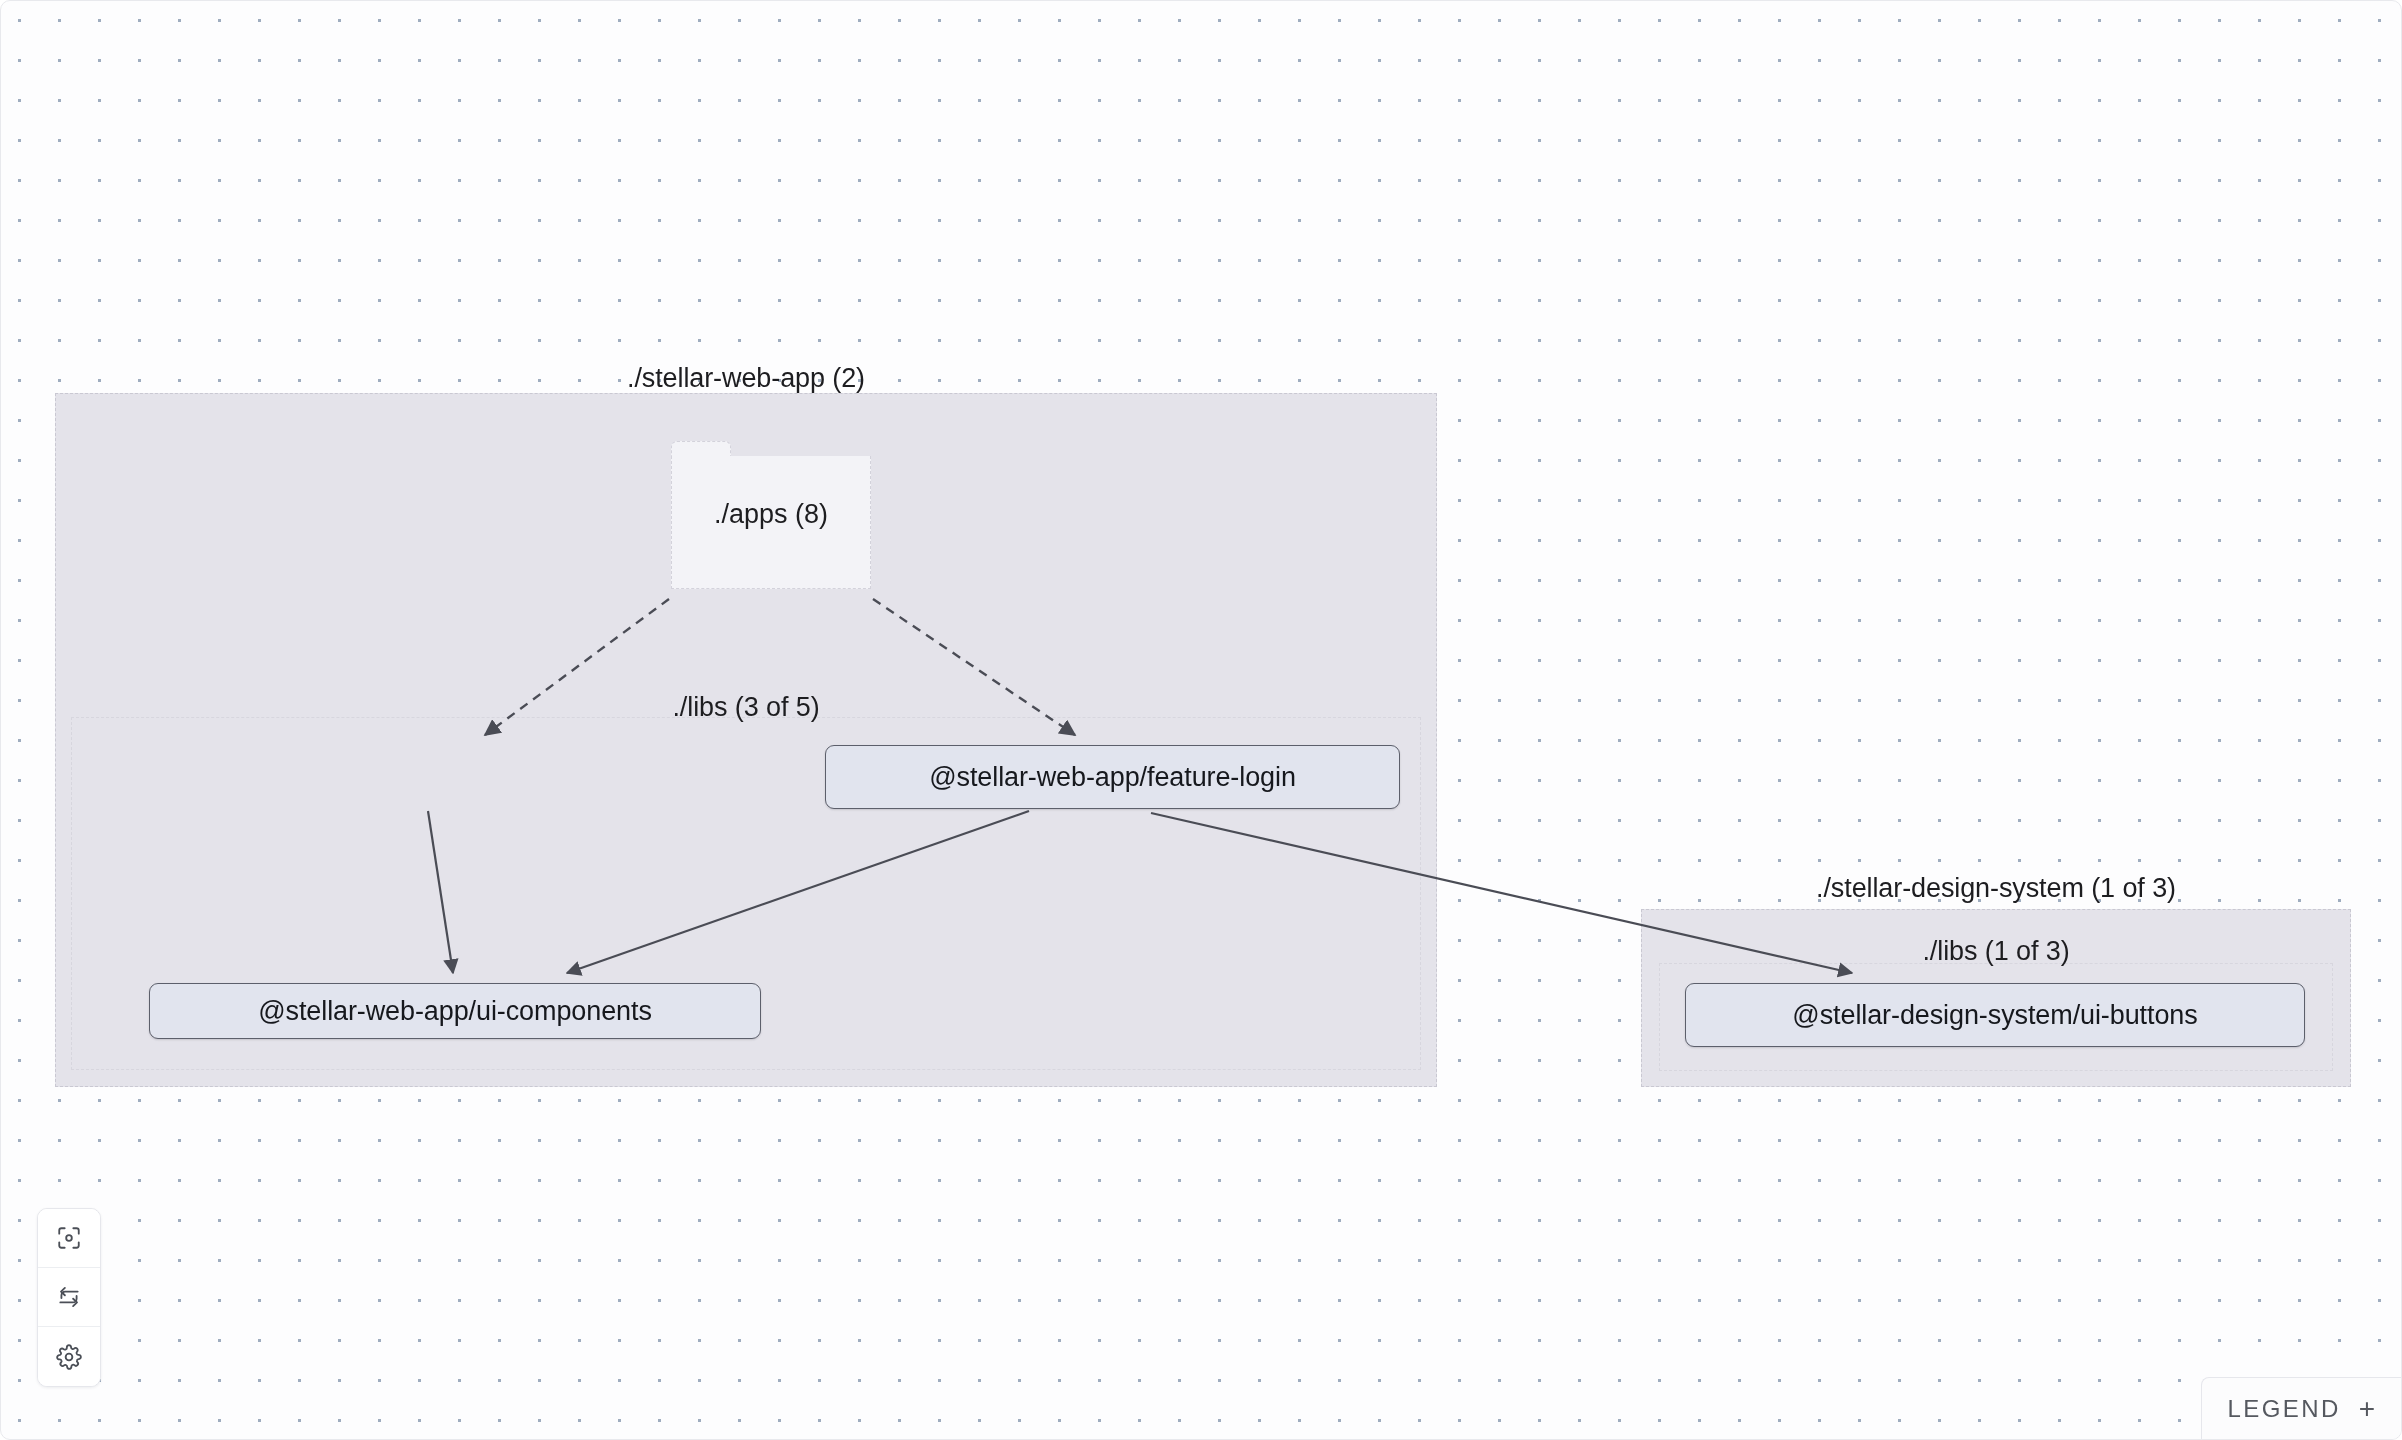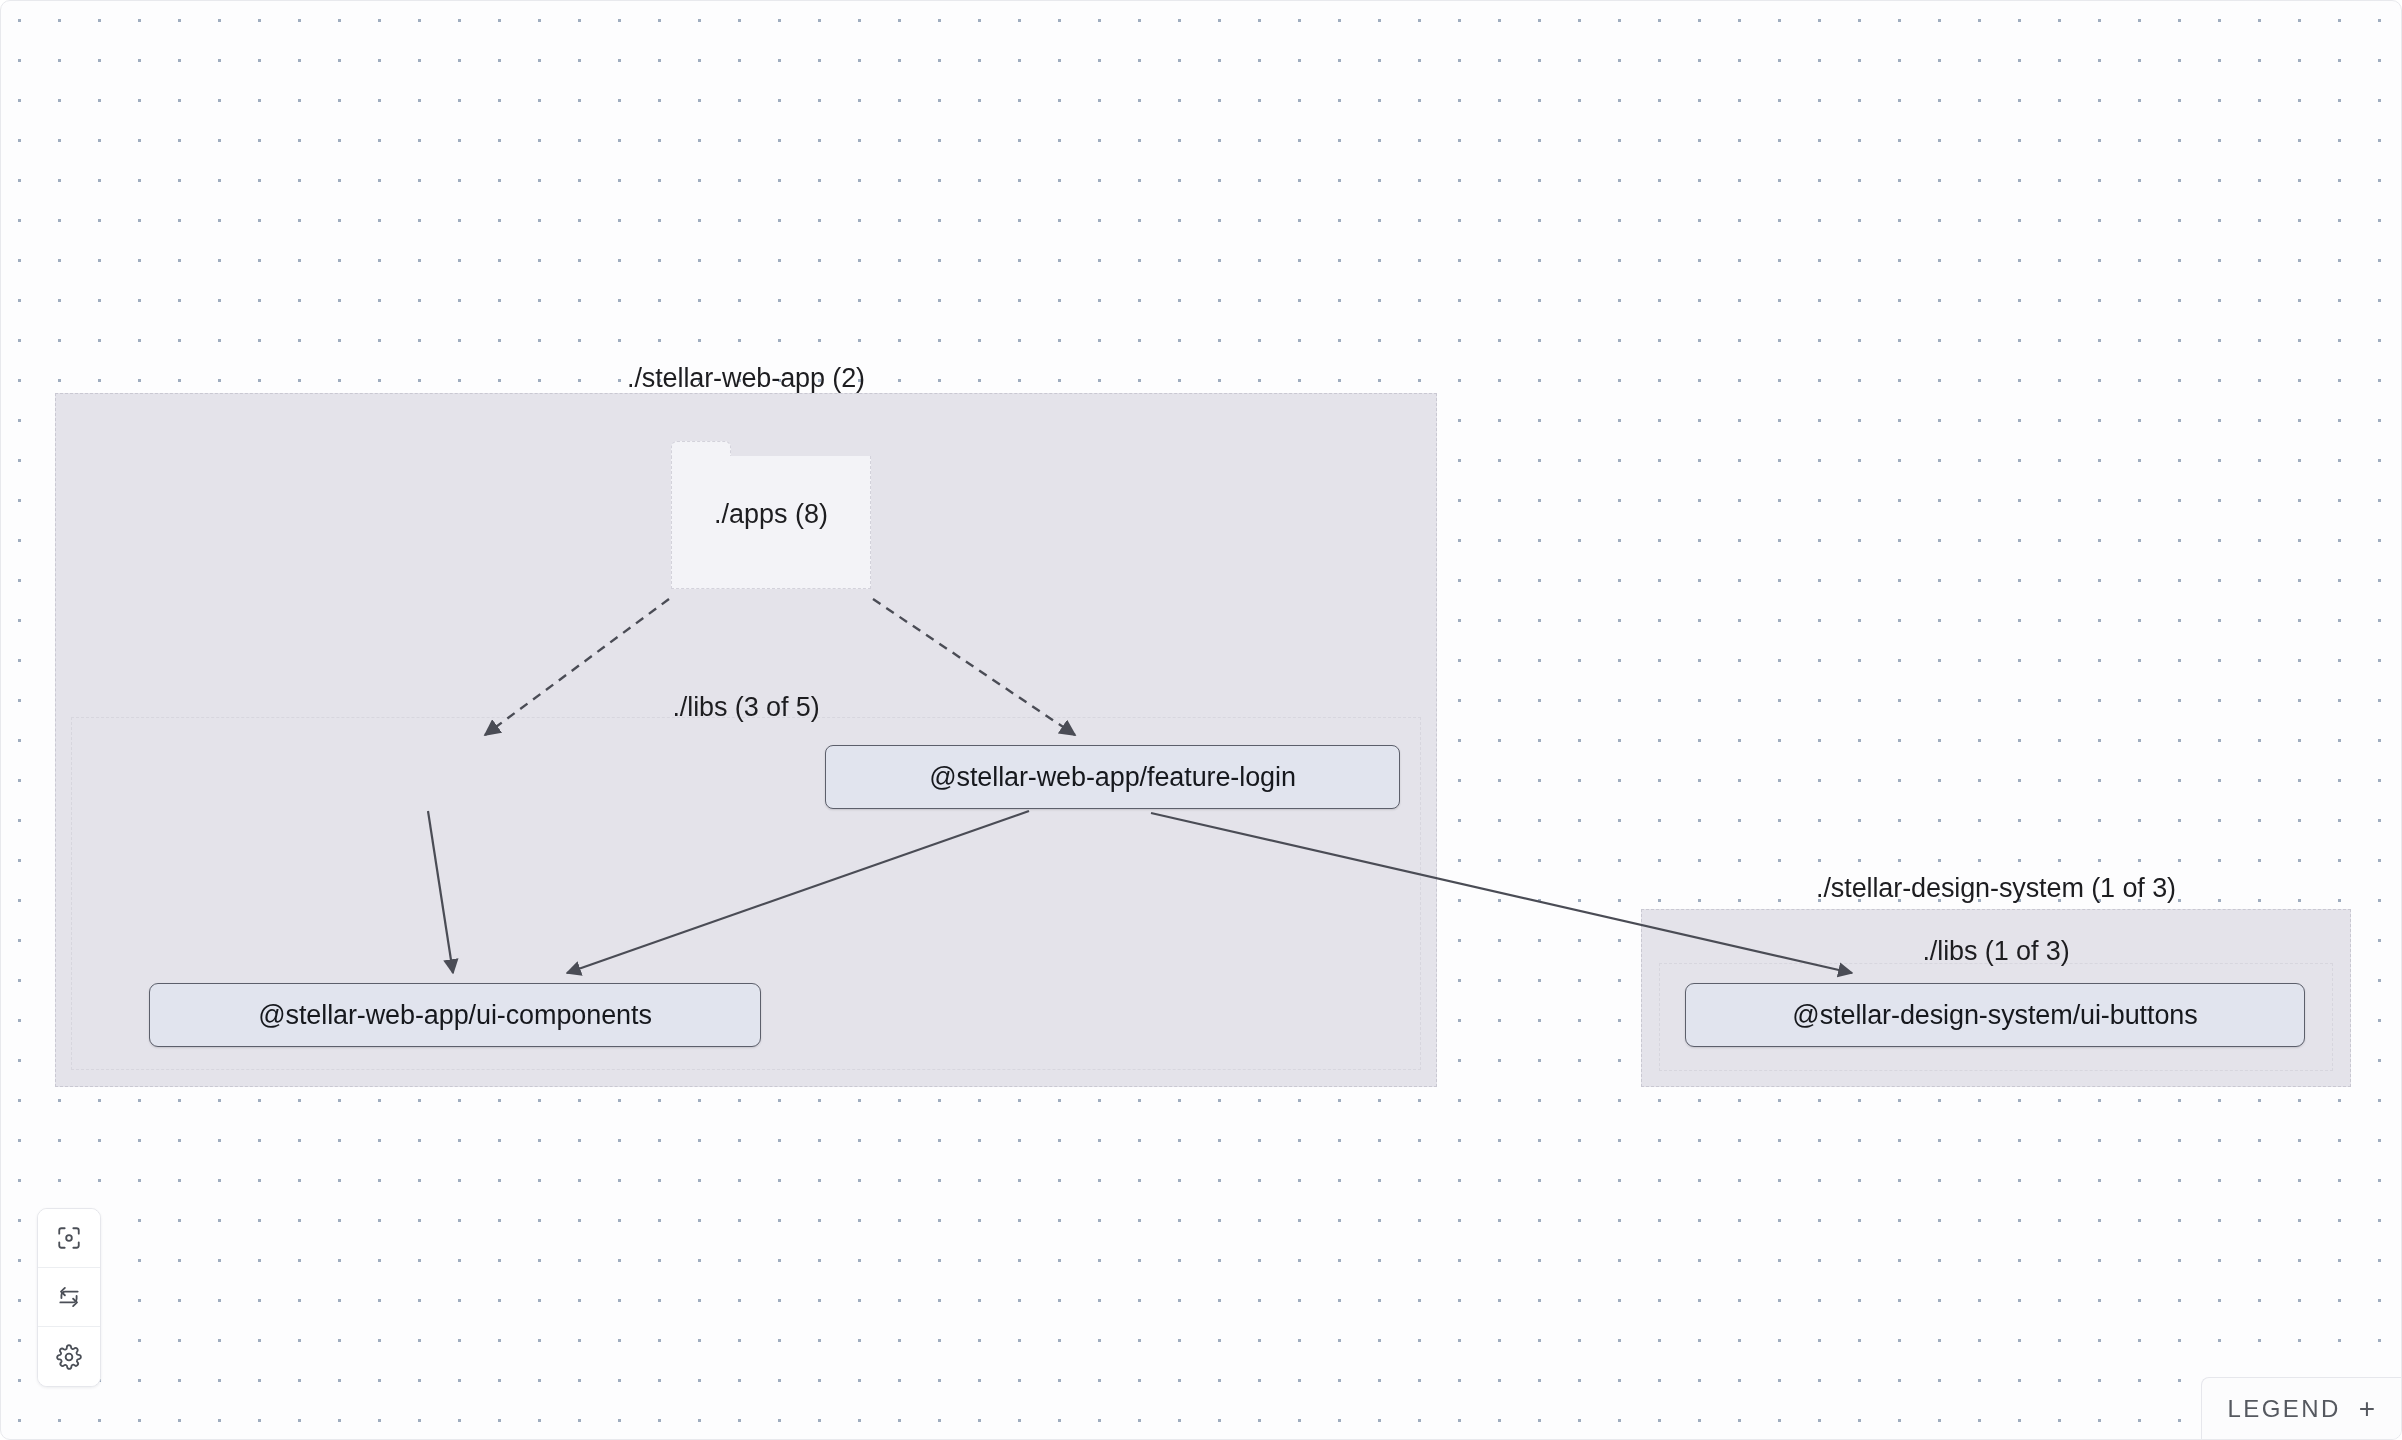--- a/index.html
+++ b/index.html
@@ -218,25 +218,25 @@
       </g>
       <g>
         <path d="M 1028 810 L 566 972" stroke="#4a4c55" stroke-width="2.2" fill="none" marker-end="url(#arrow-solid)"></path>
       </g>
       <g>
         <path d="M 1150 812 L 1851 972" stroke="#4a4c55" stroke-width="2.2" fill="none" marker-end="url(#arrow-solid)"></path>
       </g>
     </svg>
 
 
-    <div class="node" style="left:824px; top:744px; width:575px; height:64px;border-radius:8px;">
+    <div class="node" style="left:824px; top:744px; width:575px; height:64px;">
       <span class="node-label">@stellar-web-app/feature-login</span>
     </div>
 
-    <div class="node" style="left:148px; top:982px; width:612px; height:64px;">
+    <div class="node" style="left:148px; top:982px; width:612px; height:56px;">
       <span class="node-label">@stellar-web-app/ui-components</span>
     </div>
 
     <div class="node" style="left:1684px; top:982px; width:620px; height:64px;">
       <span class="node-label">@stellar-design-system/ui-buttons</span>
     </div>
 
   </div>
 
   <div id="toolbar">

